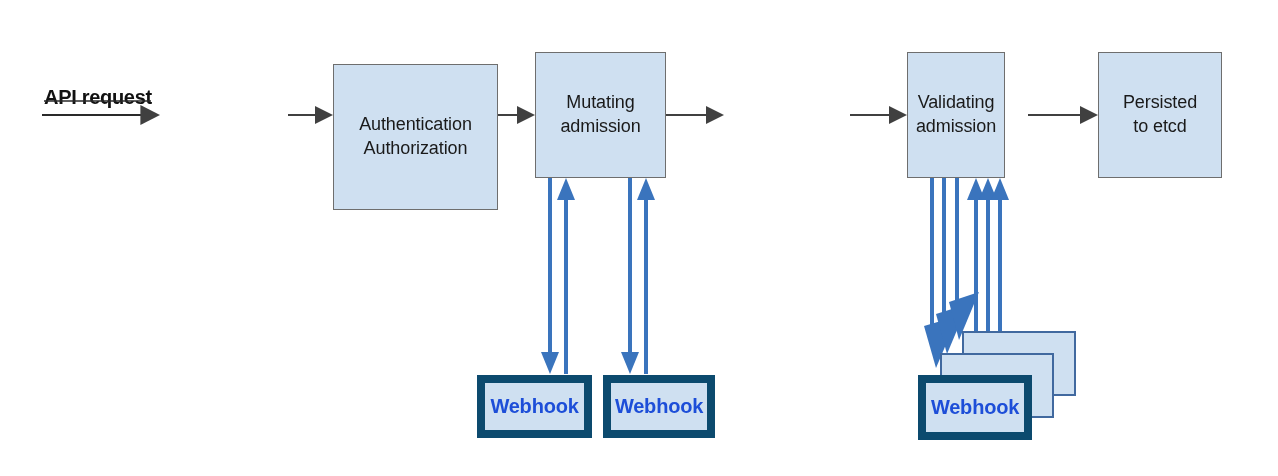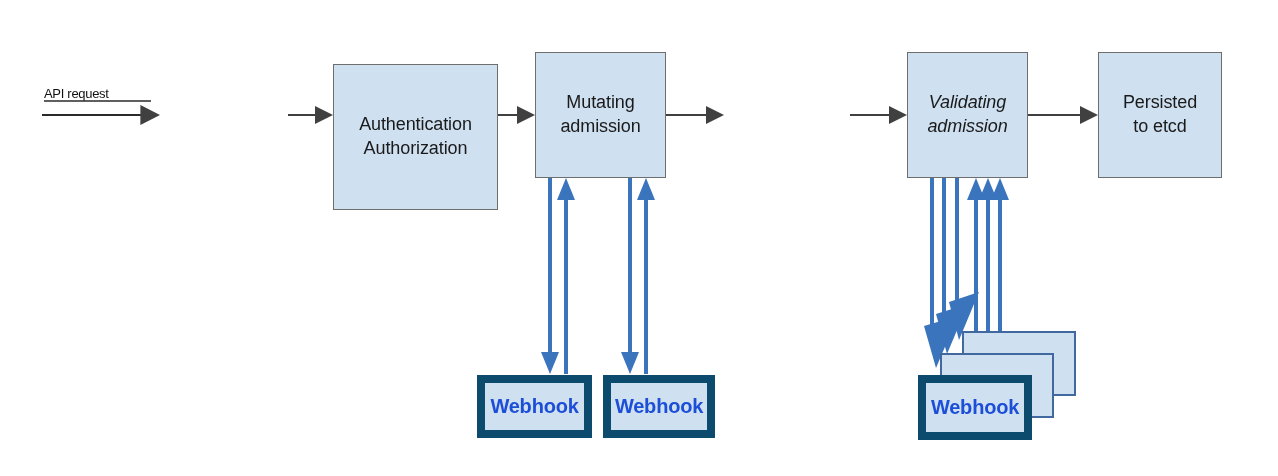--- a/index.html
+++ b/index.html
@@ -47,22 +47,22 @@
     letter-spacing: -0.2px;
   }
   .webhook-ghost {
     position: absolute;
     box-sizing: border-box;
     background: #cfe0f1;
     border: 2px solid #41699f;
   }
   .entry-label {
     position: absolute;
-    font-size: 13px;
-    font-weight: 400;
+    font-size: 20px;
+    font-weight: 700;
     color: #111111;
     letter-spacing: -0.3px;
     white-space: nowrap;
   }
   svg.layer {
     position: absolute;
     left: 0;
     top: 0;
     width: 1278px;
     height: 476px;
@@ -150,21 +150,21 @@
   </svg>
 
 
   <div class="node" style="left:333px; top:64px; width:165px; height:146px;">Authentication
 Authorization</div>
 
   <div class="node" style="left:535px; top:52px; width:131px; height:126px;">Mutating
 admission</div>
 
 
-  <div class="node" style="left:907px; top:52px; width:121px; height:126px;font-style:italic;">Validating
+  <div class="node" style="left:907px; top:52px; width:98px; height:126px;">Validating
 admission</div>
 
   <div class="node" style="left:1098px; top:52px; width:124px; height:126px;">Persisted
 to etcd</div>
 
   <div class="webhook" style="left:477px; top:375px; width:115px; height:63px;">Webhook</div>
 
   <div class="webhook" style="left:603px; top:375px; width:112px; height:63px;">Webhook</div>
 
   <div class="webhook-ghost" style="left:962px; top:331px; width:114px; height:65px;"></div>

